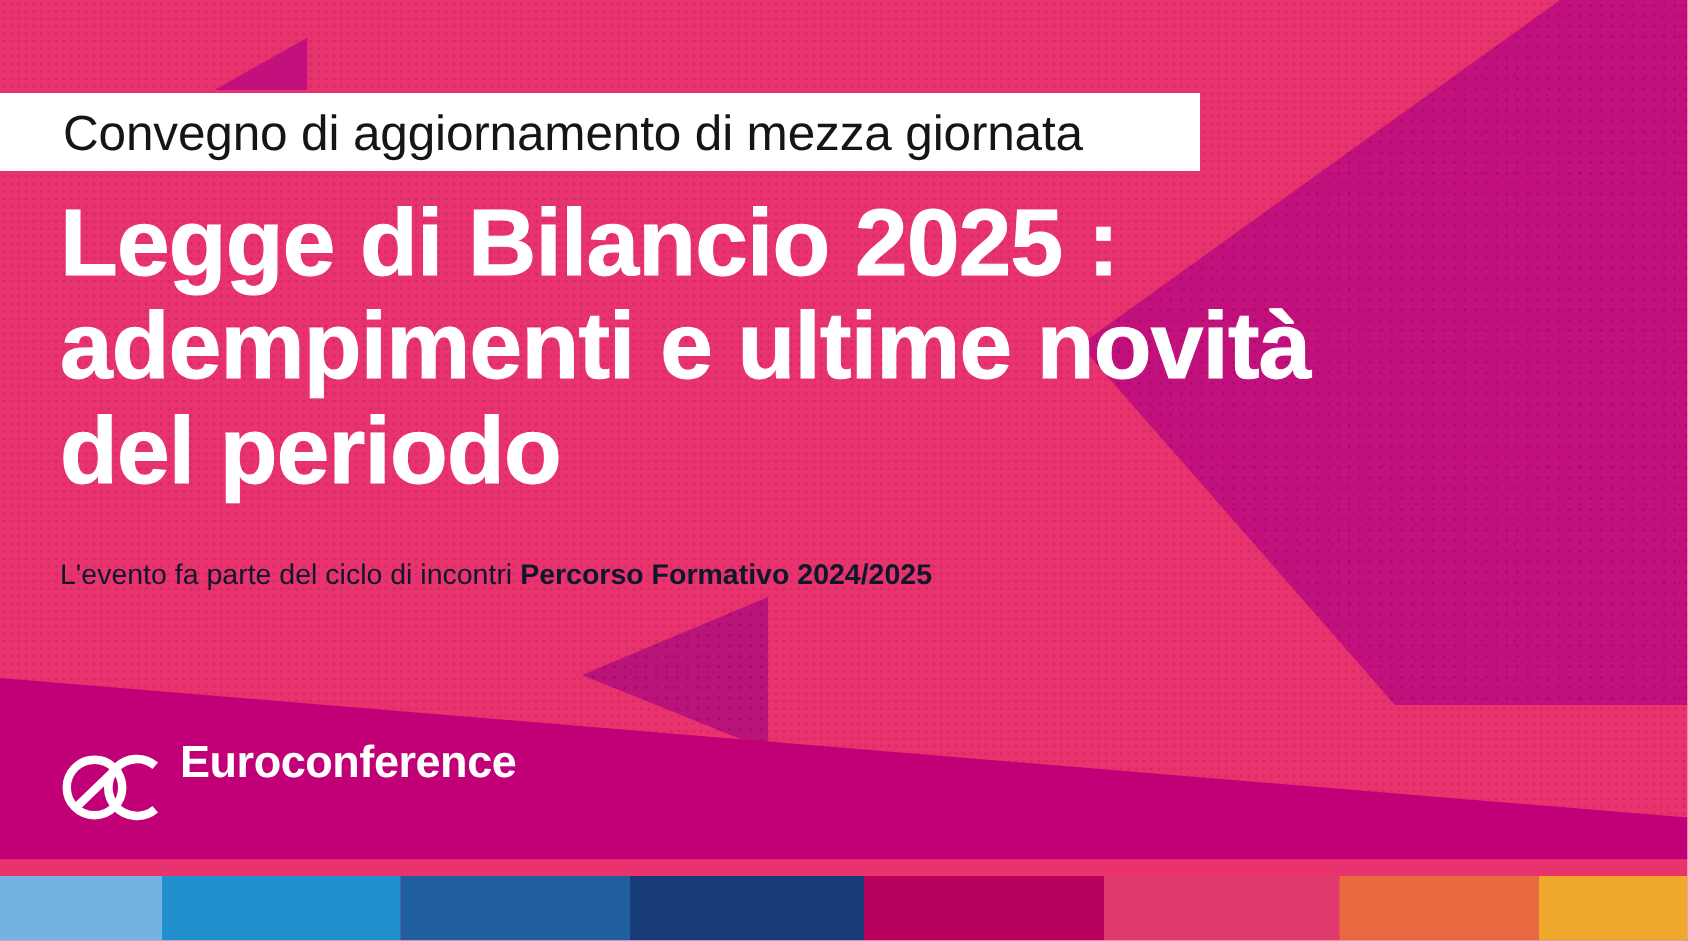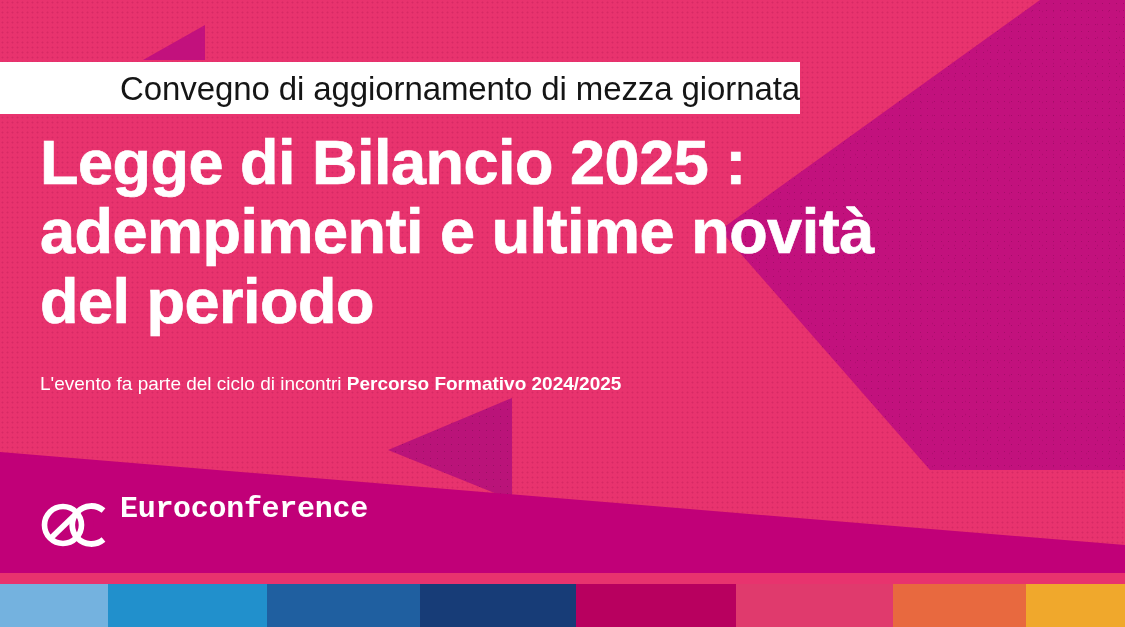--- a/index.html
+++ b/index.html
@@ -83,21 +83,20 @@
   }
 
   
   .kicker-box {
     position: absolute;
     left: 0; top: 62px;
     width: 800px; height: 52px;
     background: #ffffff;
     display: flex;
     align-items: center;
-    justify-content: flex-end;
   }
   .kicker-text {
     margin-left: 42px;
     font-size: 33px;
     line-height: 1;
     color: #151515;
     font-weight: 400;
     letter-spacing: -0.1px;
     white-space: nowrap;
   }
@@ -115,21 +114,21 @@
     letter-spacing: -0.5px;
     -webkit-text-stroke: 0.7px #ffffff;
     white-space: pre-line;
   }
 
   
   .subline {
     position: absolute;
     left: 40px;
     top: 374px;
-    color: #ffffff;
+    color: #0f172a;
     font-size: 19px;
     line-height: 1;
     white-space: nowrap;
   }
   .subline .strong { font-weight: 700; }
   .subline .year   { font-weight: 700; }
 
   
   .logo {
     position: absolute;
@@ -137,21 +136,20 @@
     top: 494px;
     display: flex;
     align-items: flex-start;
   }
   .logo-mark { width: 72px; height: 56px; flex: none; }
   .logo-words {
     margin-left: 8px;
     display: flex;
     flex-direction: column;
     justify-content: center;
-    font-family: Liberation Mono, monospace;
   }
   .logo-name {
     color: #ffffff;
     font-size: 30px;
     font-weight: 700;
     line-height: 1.02;
     letter-spacing: -0.3px;
   }
   .logo-tag {
     color: #ffffff;

